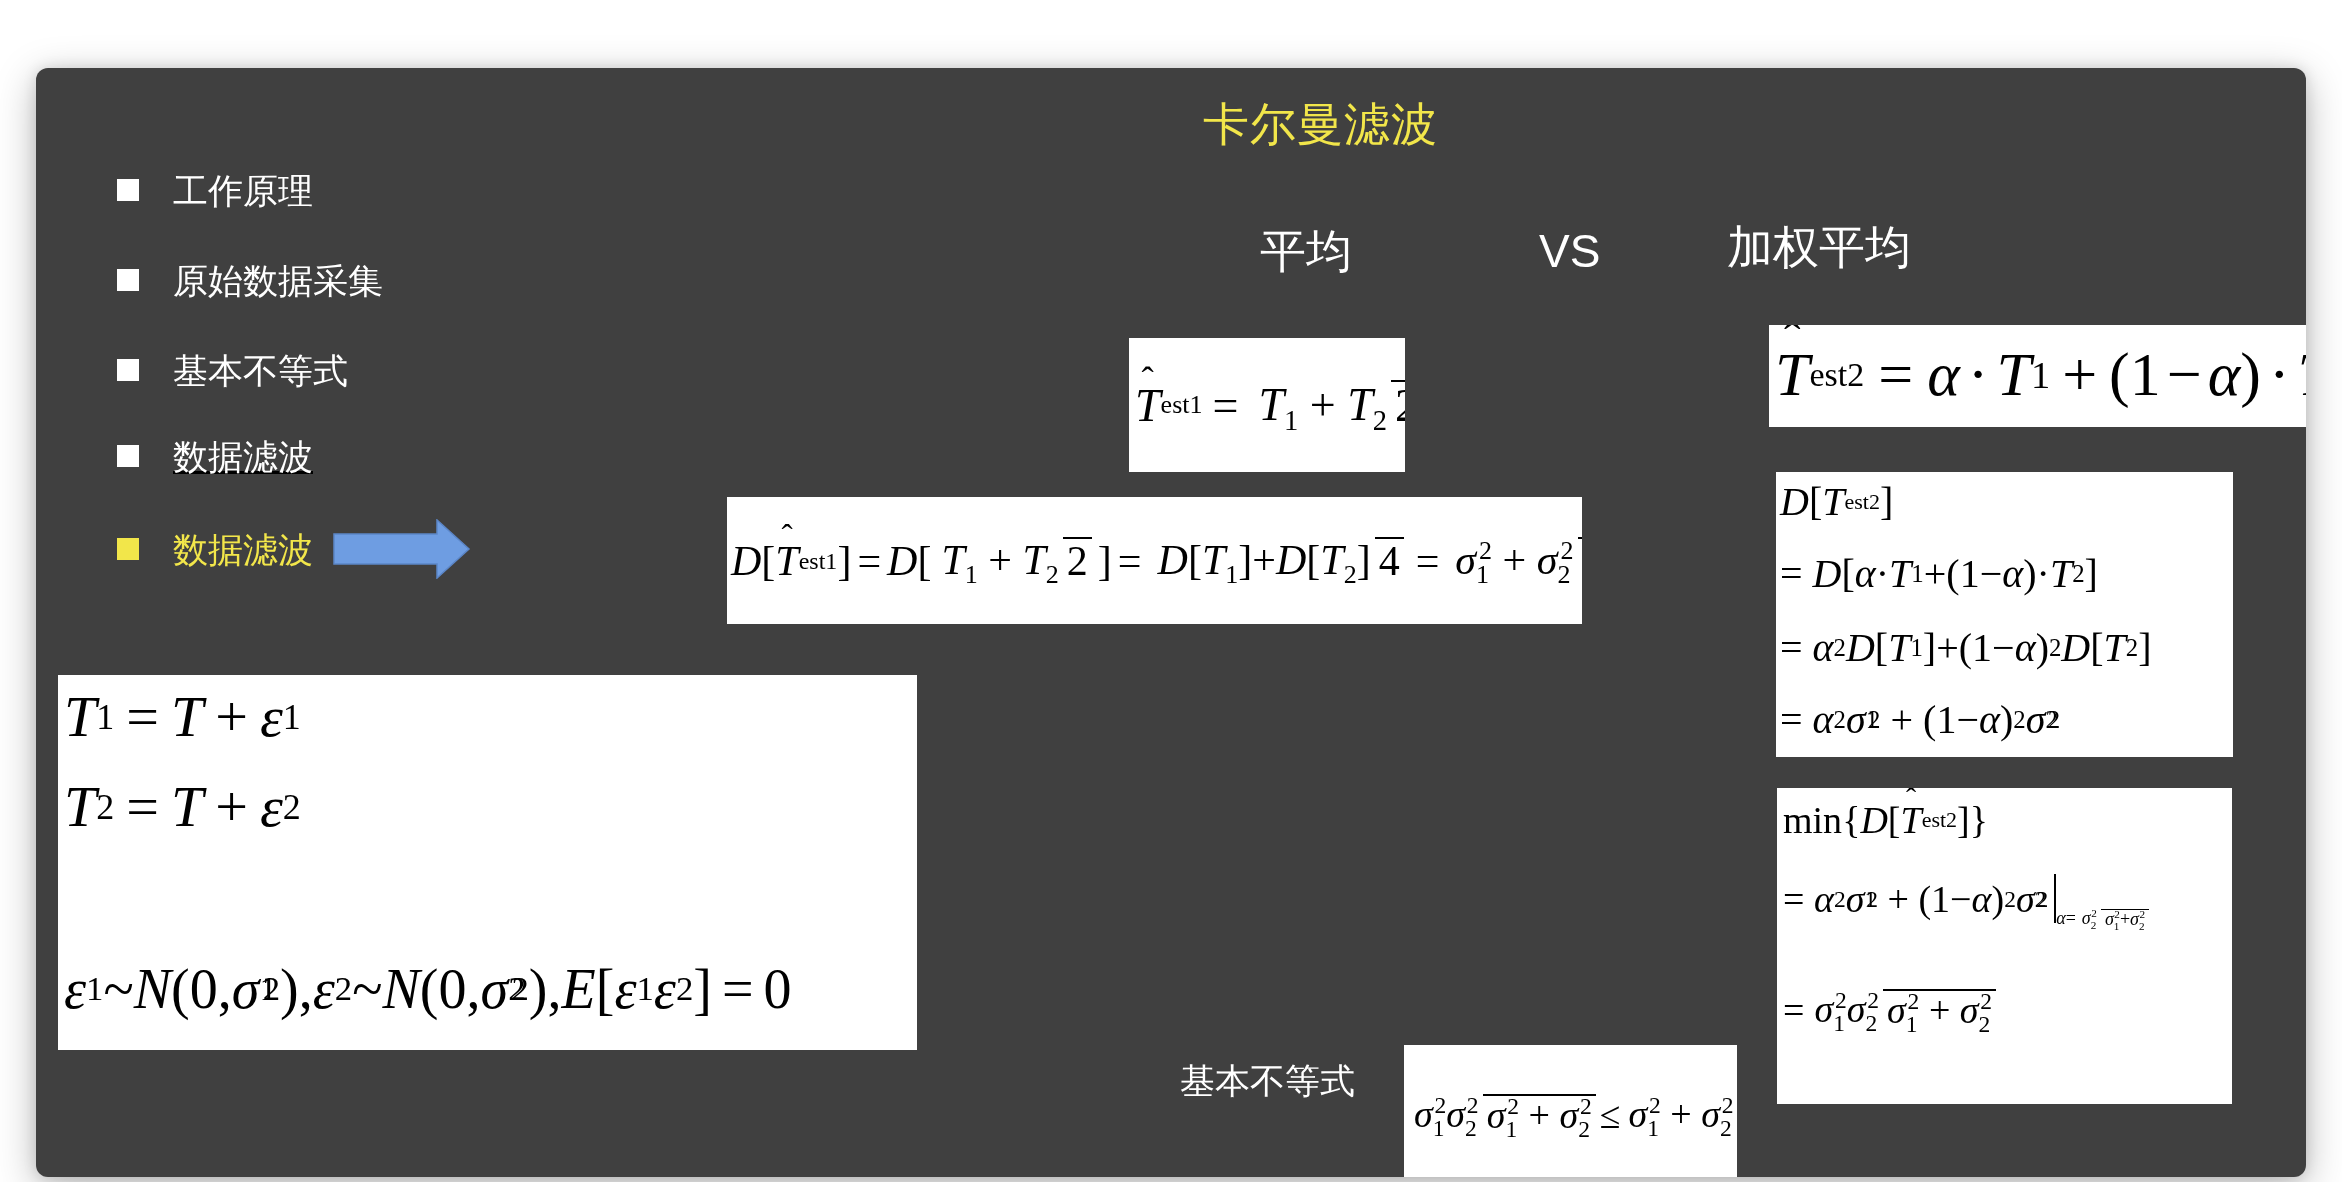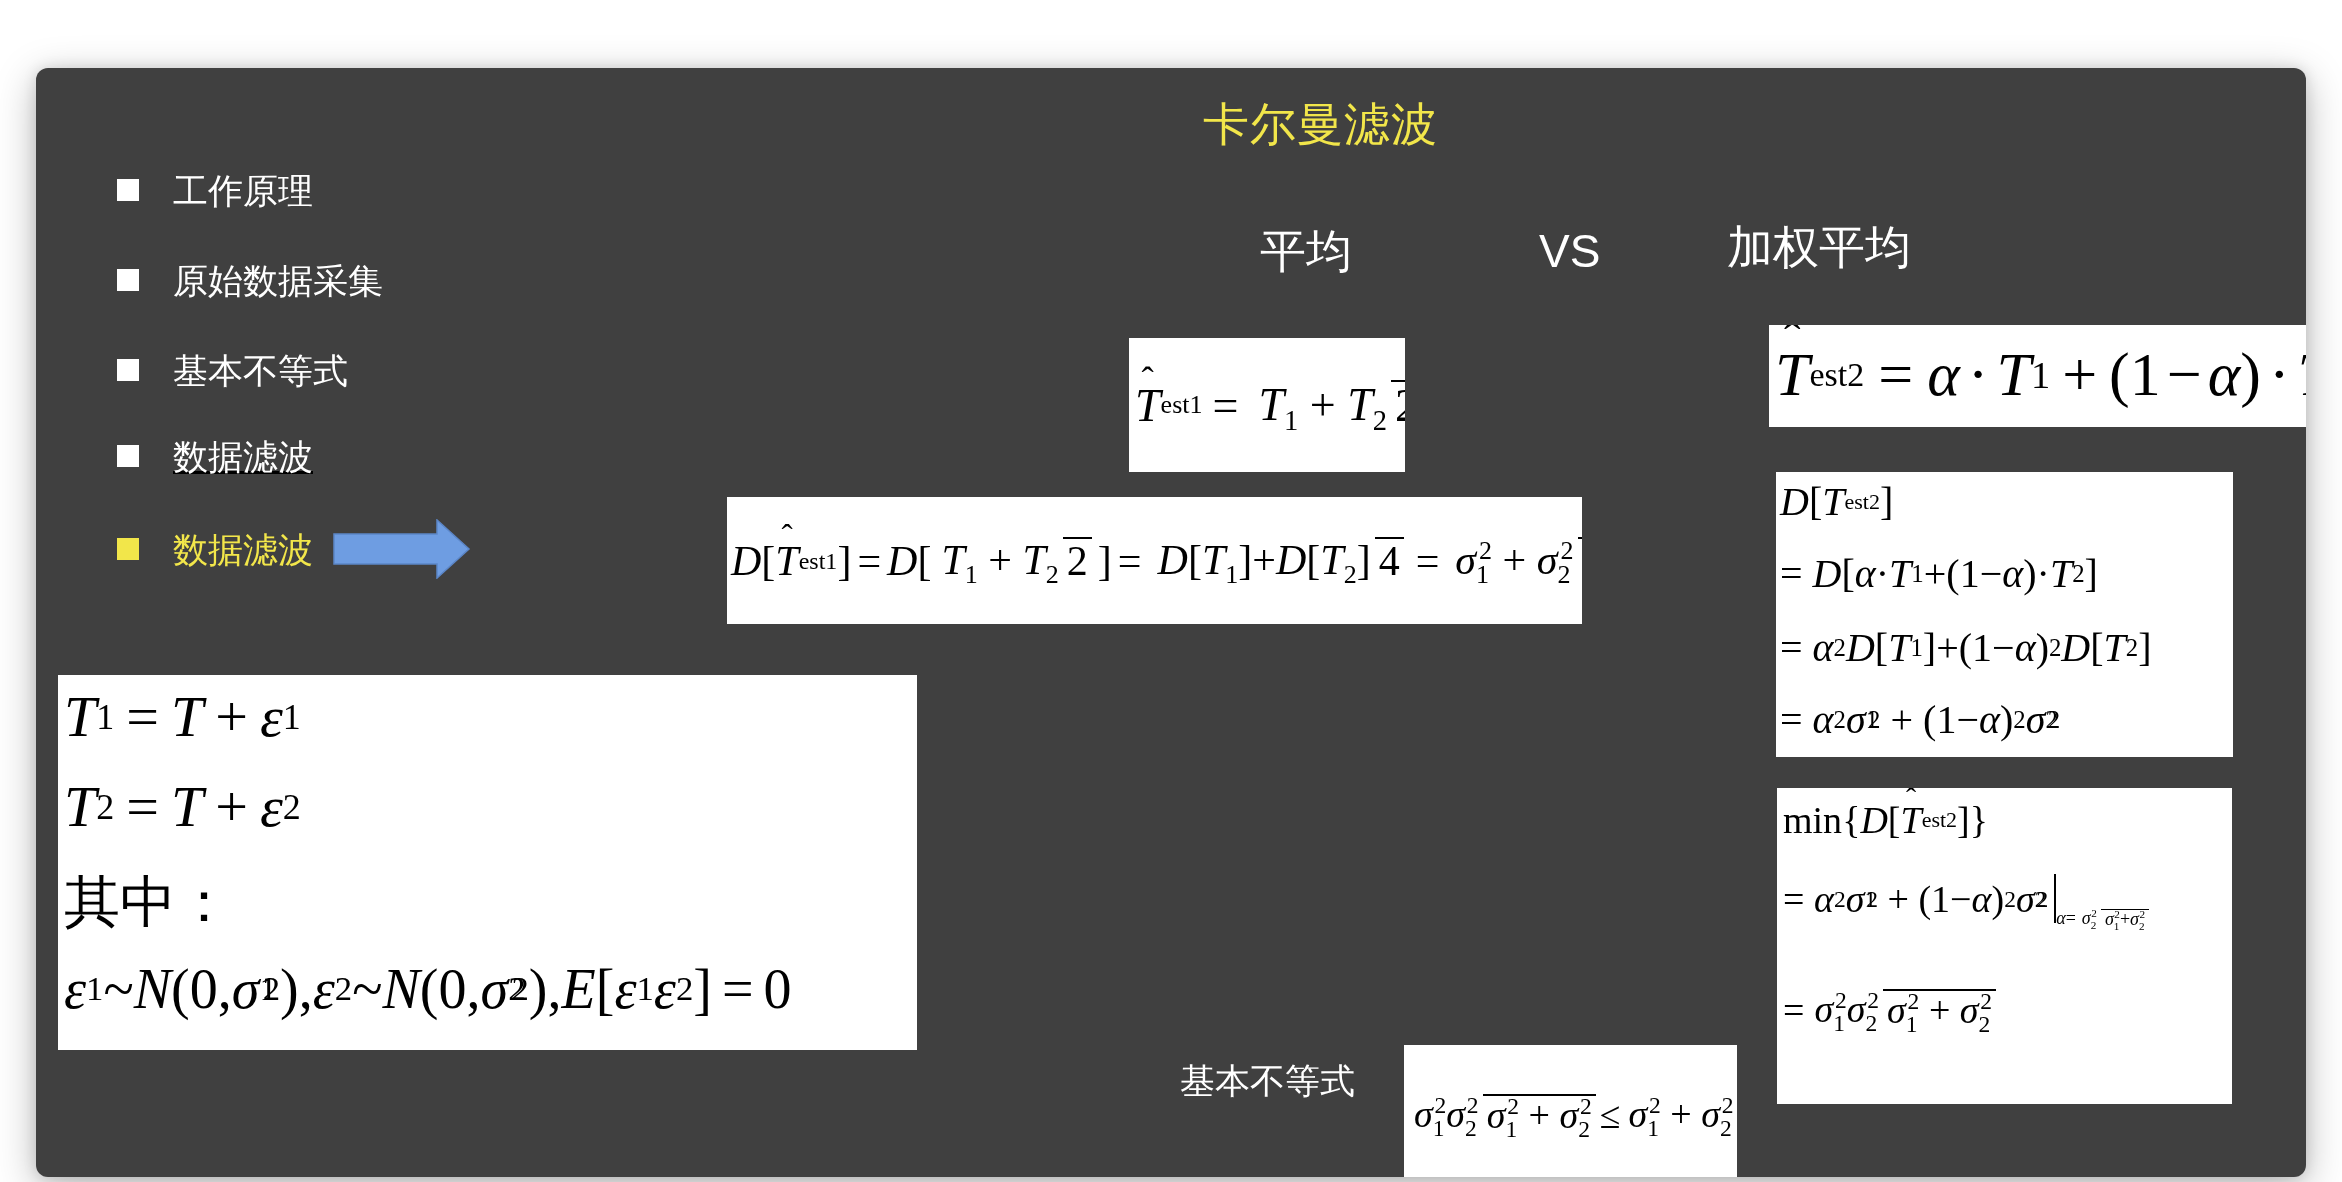--- a/index.html
+++ b/index.html
@@ -83,21 +83,20 @@
     </div>
     <div class="row" style="top:98px; left:6px; font-size:58px;">
       <span class="it">T</span>
         <sub>2</sub>
       <span style="margin:0 12px;">=</span>
       <span class="it">T</span>
       <span style="margin:0 12px;">+</span>
       <span class="it">ε</span>
         <sub>2</sub>
     </div>
-    <div class="row" style="top:190px; left:6px; font-size:56px;">其中：</div>
     <div class="row" style="top:282px; left:6px; font-size:56px;">
       <span class="it">ε</span>
         <sub>1</sub>
       <span>~</span>
       <span class="it">N</span>
         <span>(</span>
         <span>0</span>
         <span>,</span>
       <span class="it">σ</span>
         <sub>1</sub>

